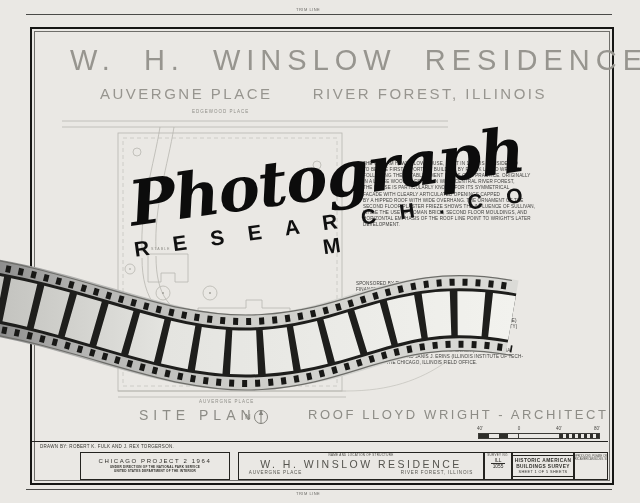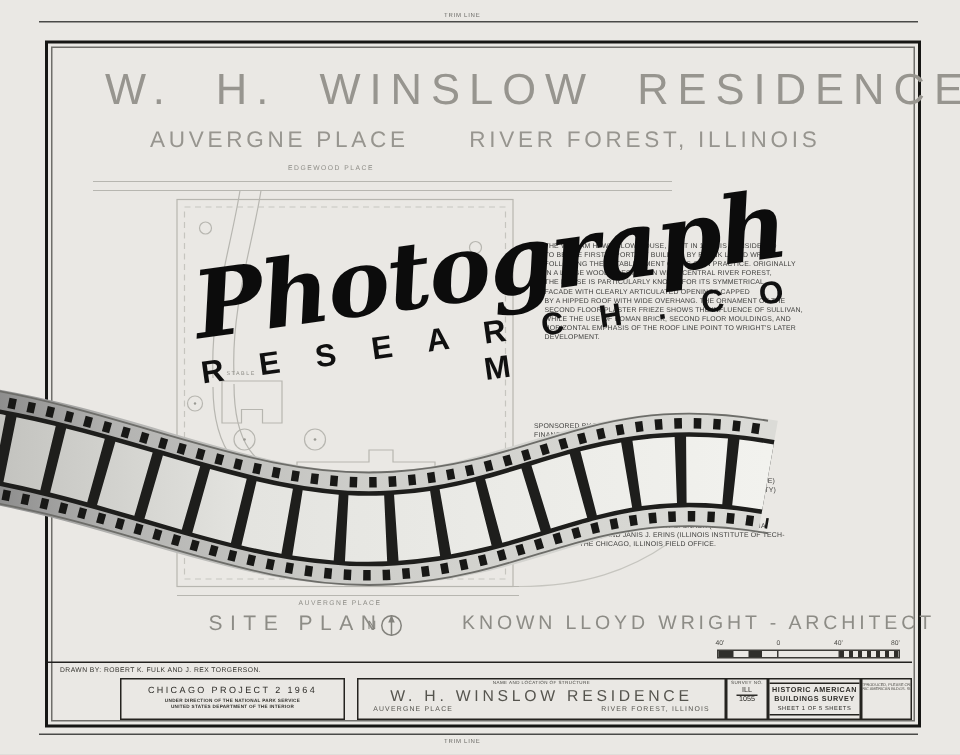--- a/index.html
+++ b/index.html
@@ -198,21 +198,21 @@
     <div class="wm-caps">R E S E A R C H . C O M</div>
   </div>
 
   <div class="caption" id="cap-siteplan">SITE PLAN</div>
   <div class="caption" id="cap-north-n">N</div>
   <svg width="18" height="18" viewBox="0 0 18 18" style="left:252px;top:408px;">
     <circle cx="9" cy="9" r="6.5" fill="none" stroke="#84837d" stroke-width="1"></circle>
     <line x1="9" y1="2" x2="9" y2="16" stroke="#84837d" stroke-width="1"></line>
     <path d="M9,2 L6.8,7 L11.2,7 Z" fill="#84837d"></path>
   </svg>
-  <div class="caption" id="cap-architect">KNOWN LLOYD WRIGHT - ARCHITECT</div>
+  <div class="caption" id="cap-architect">ROOF LLOYD WRIGHT - ARCHITECT</div>
 
   <div id="scalebar">
     <div class="scale-labels">
       <span style="left:2px;">40'</span>
       <span style="left:41px;">0</span>
       <span style="left:81px;">40'</span>
       <span style="left:119px;">80'</span>
     </div>
     <div class="scale-rule">
       <div class="sseg" style="width:10px;background:#2f2e2a;"></div>

